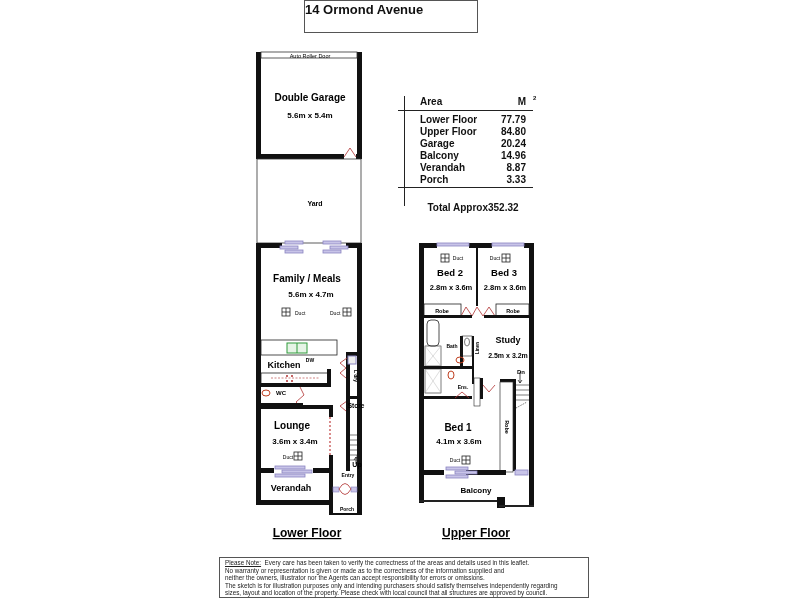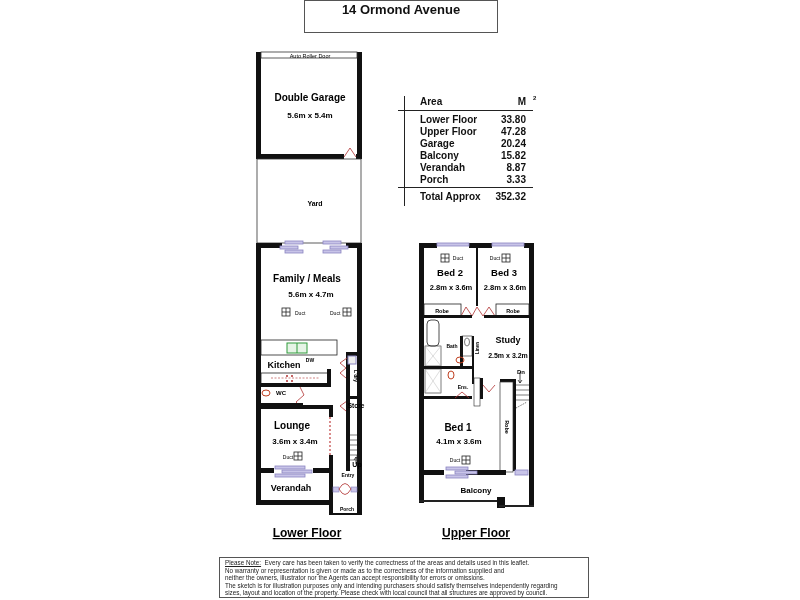--- a/index.html
+++ b/index.html
@@ -1,18 +1,18 @@
 <!DOCTYPE html>
 <html><head>
 <meta charset="utf-8">
 <style>
   * { box-sizing: border-box; margin: 0; padding: 0; }
   body { width: 800px; height: 600px; background: #ffffff; position: relative; overflow: hidden; font-family: "Liberation Sans", sans-serif; color: #111; }
   .abs { position: absolute; }
-  .title-box { left: 304px; top: 0; width: 194px; height: 33px; border: 1px solid #555; text-align: center; font-weight: bold; font-size: 13px; line-height: 15px; padding-top: 1px; }
+  .title-box { left: 304px; top: 0; width: 174px; height: 33px; border: 1px solid #555; text-align: left; font-weight: bold; font-size: 13px; line-height: 15px; padding-top: 1px; }
   .legend { left: 398px; top: 90px; width: 160px; font-weight: bold; font-size: 10px; }
   .legend .vline { position: absolute; left: 6px; top: 6px; width: 1px; height: 110px; background: #222; }
   .legend .hline { position: absolute; left: 0; width: 135px; height: 1px; background: #222; }
   .legend .row { position: absolute; left: 22px; width: 106px; display: flex; justify-content: space-between; height: 12px; line-height: 12px; }
   .legend .sup { position: absolute; left: 135px; top: 5px; font-size: 6px; }
   svg text { font-family: "Liberation Sans", sans-serif; }
   .floor-label { font-weight: bold; font-size: 12px; text-decoration: underline; }
   .note { left: 219px; top: 557px; width: 370px; height: 41px; border: 1px solid #555; font-size: 6.3px; line-height: 7.6px; padding: 1px 5px; color: #222; }
   .note .nt { text-decoration: underline; }
 </style>
@@ -26,44 +26,44 @@
 <div class="abs legend">
   <div class="vline"></div>
   <div class="row" style="top:6px;gap:13px;">
     <span>Area</span>
     <span>M</span>
   </div>
   <span class="sup">2</span>
   <div class="hline" style="top:20px;"></div>
   <div class="row" style="top:24px;">
       <span>Lower Floor</span>
-      <span>33.80</span>
+      <span>77.79</span>
     </div>
   <div class="row" style="top:36px;">
       <span>Upper Floor</span>
-      <span>47.28</span>
+      <span>84.80</span>
     </div>
   <div class="row" style="top:48px;text-align:right;">
       <span>Garage</span>
       <span>20.24</span>
     </div>
   <div class="row" style="top:60px;">
       <span>Balcony</span>
-      <span>15.82</span>
+      <span>14.96</span>
     </div>
   <div class="row" style="top:72px;">
       <span>Verandah</span>
       <span>8.87</span>
     </div>
   <div class="row" style="top:84px;">
       <span>Porch</span>
       <span>3.33</span>
     </div>
   <div class="hline" style="top:97px;"></div>
-  <div class="row" style="top:101px;">
+  <div class="row" style="top:112px;justify-content:center;">
       <span>Total Approx</span>
       <span>352.32</span>
     </div>
 </div>
 
 <svg class="abs" style="left:0;top:0;" width="800" height="600">
   <defs>
     <g id="duct">
         <rect x="0" y="0" width="8" height="8" fill="none" stroke="#222" stroke-width="0.8"></rect>
         <line x1="4" y1="0" x2="4" y2="8" stroke="#222" stroke-width="0.8"></line>

